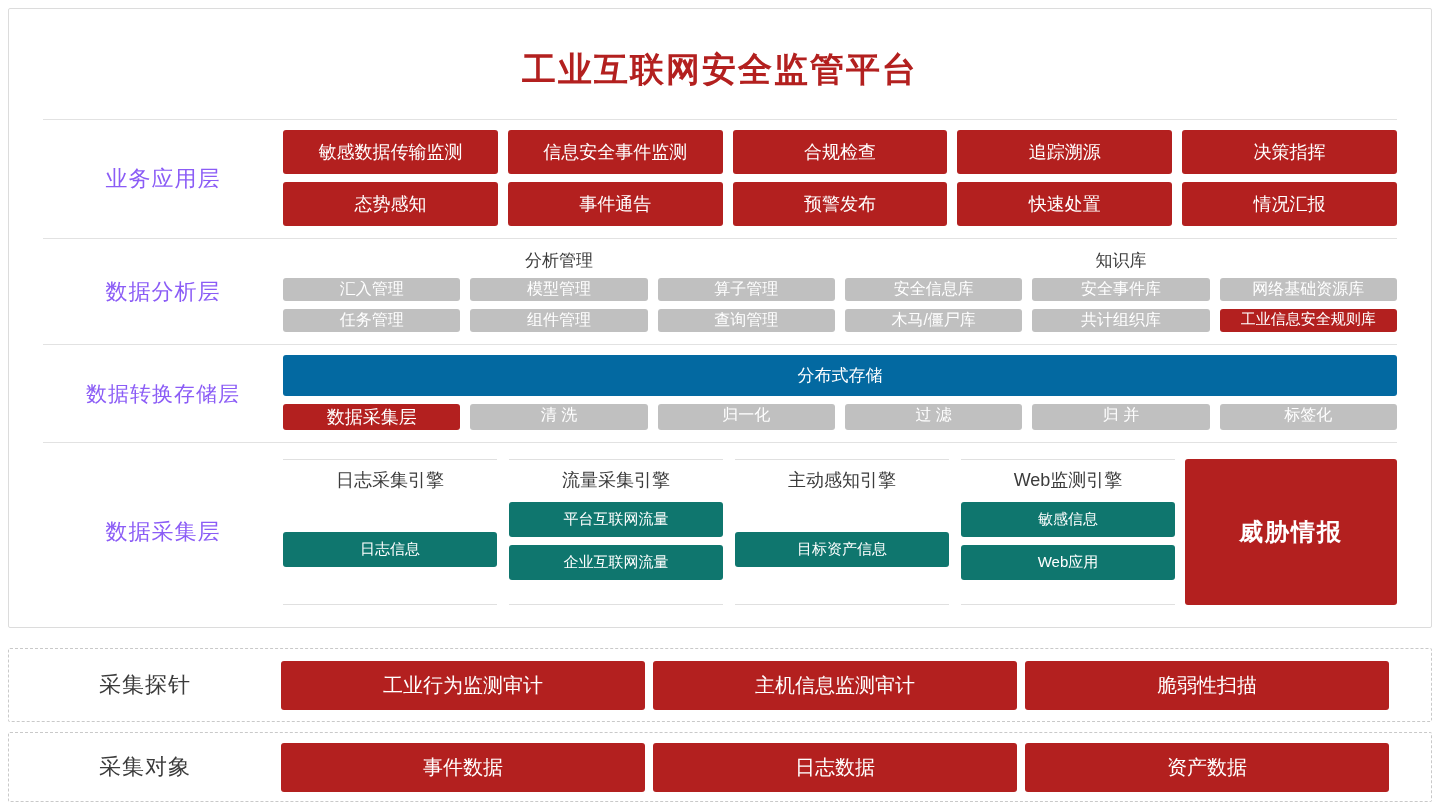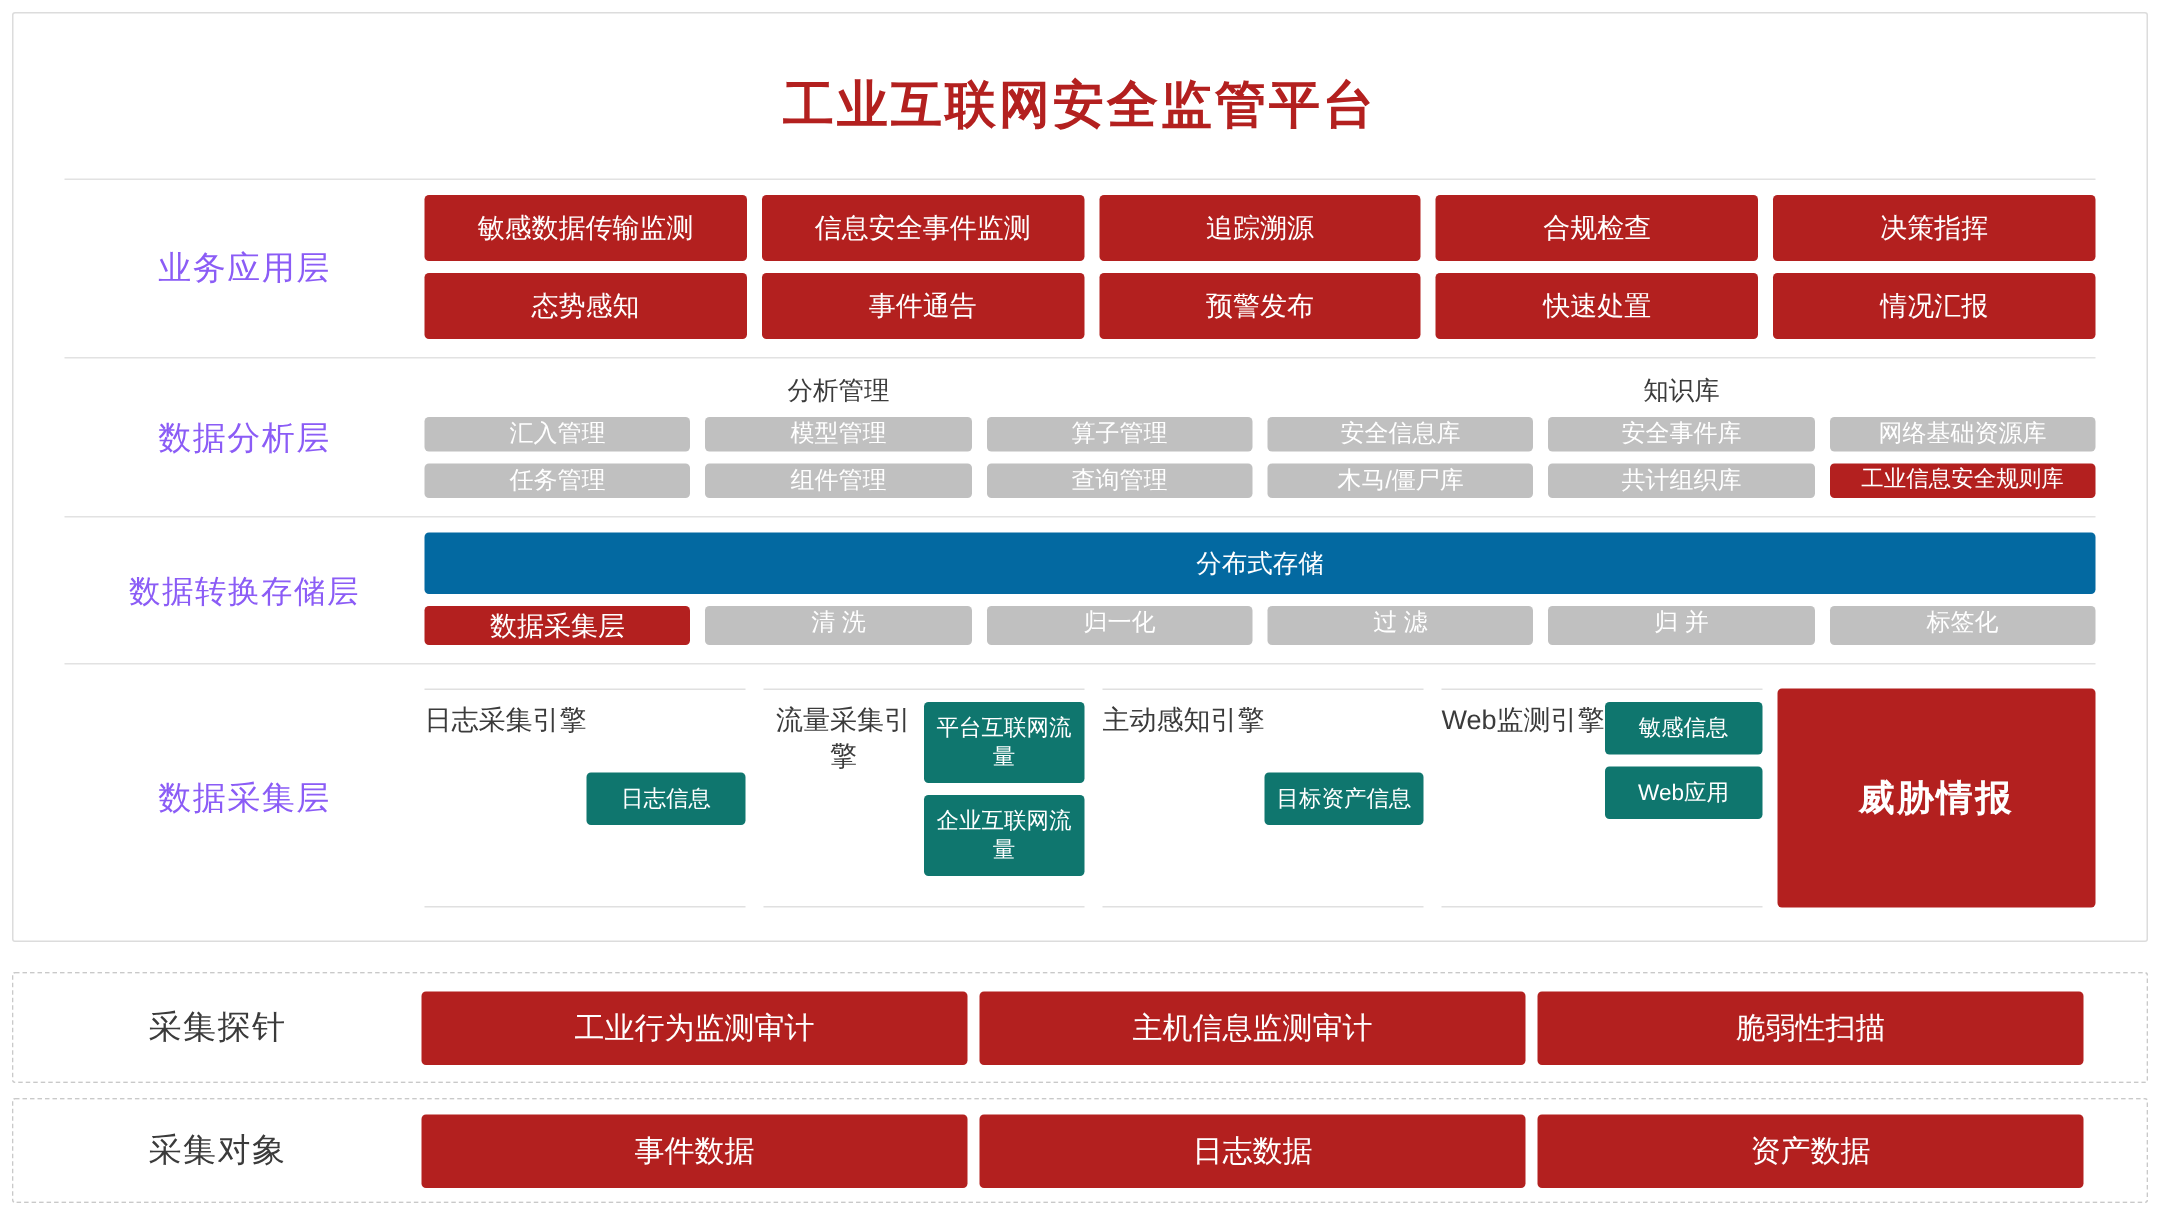--- a/index.html
+++ b/index.html
@@ -131,21 +131,21 @@
     padding: 6px 0 4px 0;
   }
   .engines {
     flex: 1 1 auto;
     display: flex;
     gap: 12px;
   }
   .engine {
     flex: 1 1 0;
     display: flex;
-    flex-direction: row;
+    flex-direction: column;
     border-top: 1px solid #e0e0e0;
     border-bottom: 1px solid #e0e0e0;
     padding: 8px 0 8px 0;
     min-height: 128px;
   }
   .engine-title {
     text-align: center;
     font-size: 18px;
     color: #3b3b3b;
     margin-bottom: 10px;
@@ -221,22 +221,22 @@
   <div class="main-box">
 
     <div class="title">工业互联网安全监管平台</div>
 
     <div class="layer first biz">
       <div class="layer-label">业务应用层</div>
       <div class="layer-body">
         <div class="row">
           <div class="cell red">敏感数据传输监测</div>
           <div class="cell red">信息安全事件监测</div>
+          <div class="cell red">合规检查</div>
           <div class="cell red">追踪溯源</div>
-          <div class="cell red">合规检查</div>
           <div class="cell red">决策指挥</div>
         </div>
         <div class="row">
           <div class="cell red">态势感知</div>
           <div class="cell red">事件通告</div>
           <div class="cell red">预警发布</div>
           <div class="cell red">快速处置</div>
           <div class="cell red">情况汇报</div>
         </div>
       </div>

